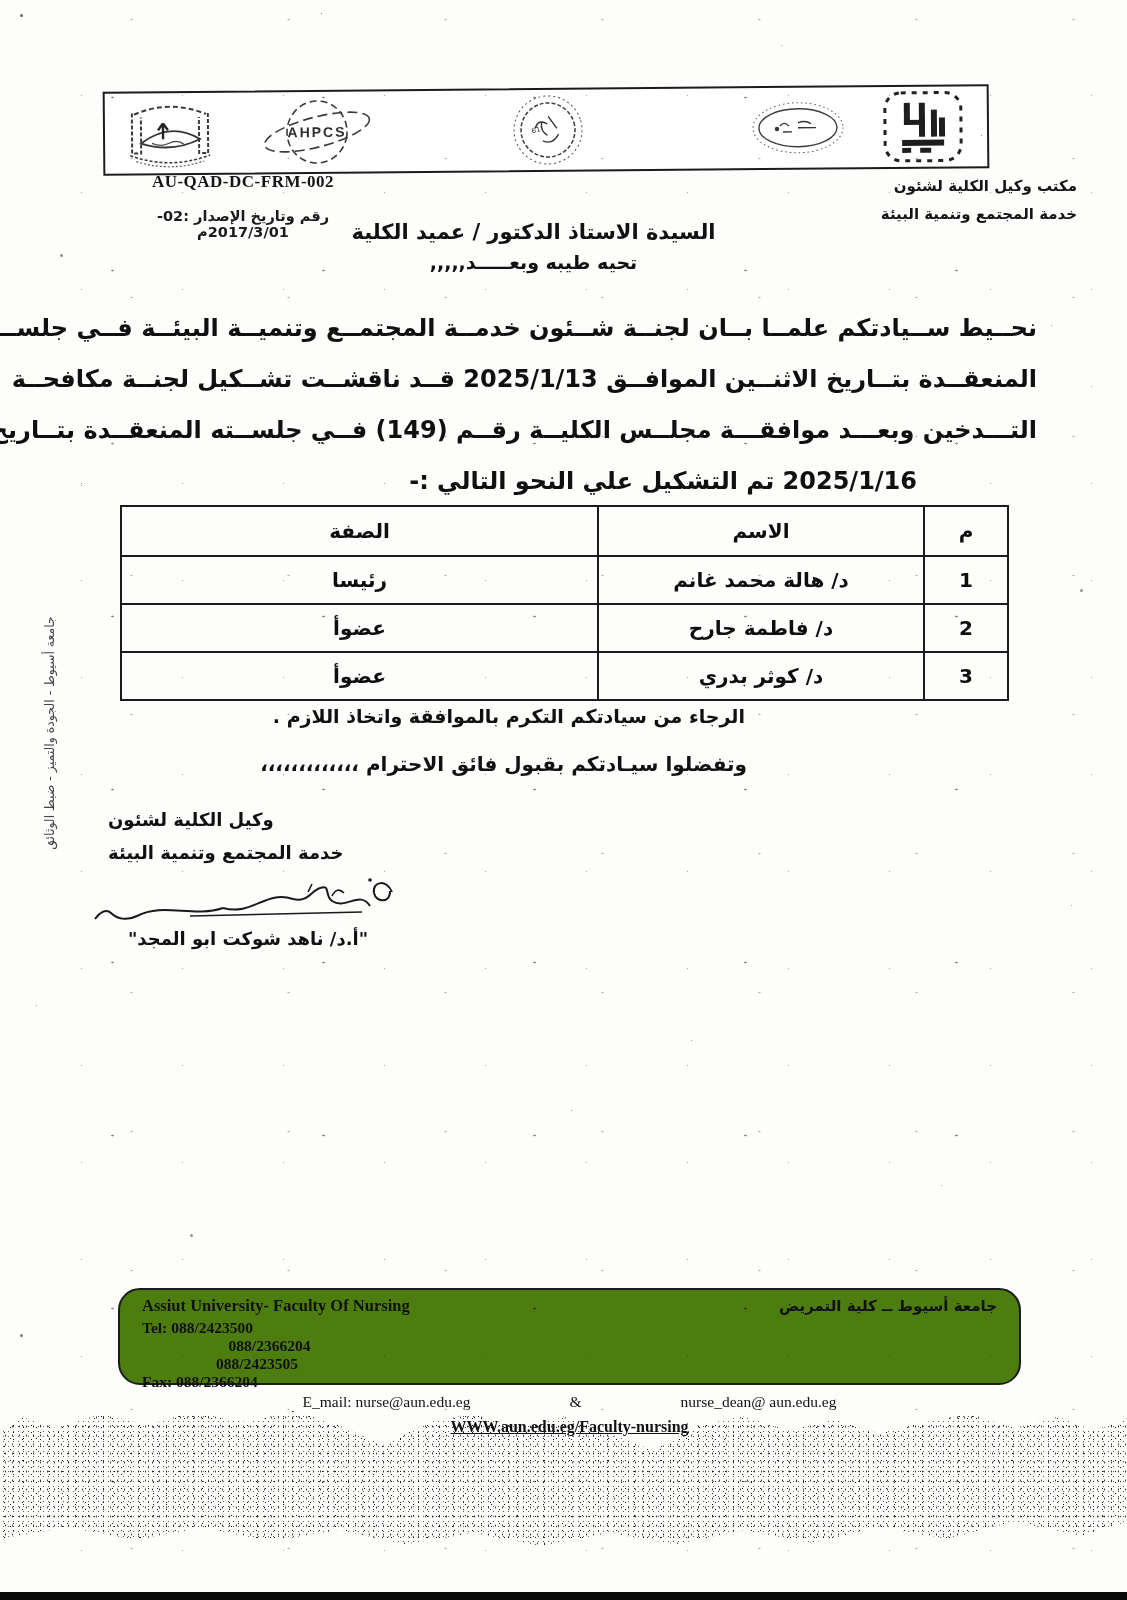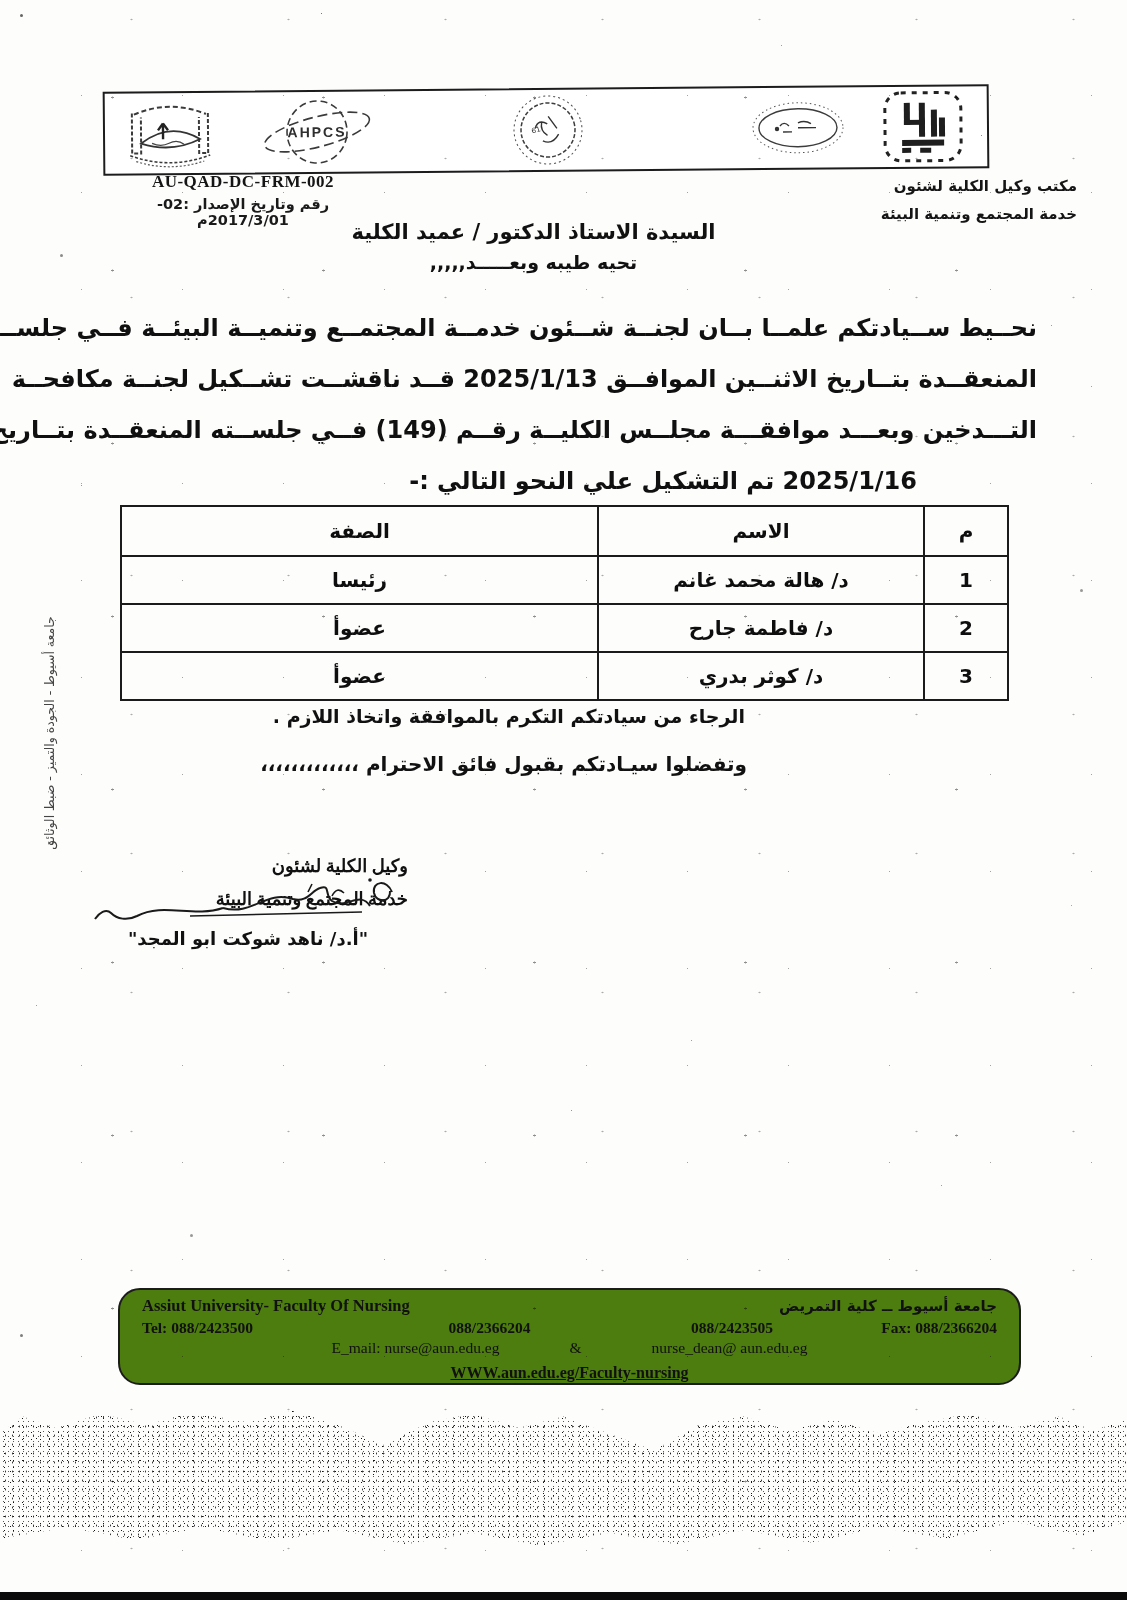--- a/index.html
+++ b/index.html
@@ -38,21 +38,21 @@
   .logo-box{
     position:absolute;left:103px;top:88px;width:882px;height:80px;
     border:2.5px solid #1c1c1c;background:#fff;
     transform:rotate(-0.5deg);z-index:2;
   }
   .logo{position:absolute;top:50%;transform:translateY(-50%);}
   .logo svg{display:block;}
   
   .doc-code{position:absolute;left:128px;top:172px;width:230px;text-align:center;z-index:2;}
   .doc-code .code{font-family:"Liberation Serif",serif;font-weight:bold;font-size:17px;letter-spacing:.5px;color:#151515;}
-  .doc-code .issue{direction:rtl;font-size:14.5px;font-weight:600;margin-top:4px;color:#1a1a1a;}
+  .doc-code .issue{direction:rtl;font-size:14.5px;font-weight:600;margin-top:16px;color:#1a1a1a;}
   .office{position:absolute;right:50px;top:172px;width:260px;text-align:right;direction:rtl;z-index:2;}
   .office div{font-size:15px;font-weight:700;line-height:28px;color:#151515;}
   
   .salutation{position:absolute;left:0;right:60px;top:220px;text-align:center;direction:rtl;z-index:2;}
   .salutation .s1{font-size:21px;font-weight:bold;}
   .salutation .s2{font-size:19px;font-weight:bold;margin-top:7px;}
   
   .body-par{position:absolute;left:95px;right:90px;top:303px;direction:rtl;z-index:2;}
   .body-par .bl{
     font-size:24px;font-weight:600;line-height:51px;
@@ -68,43 +68,43 @@
     border:2px solid #1b1b1b;text-align:center;vertical-align:middle;
     font-size:20px;font-weight:bold;color:#0e0e0e;padding:0;
   }
   table.committee th{height:48px;}
   table.committee td{height:46px;}
   col.c-num{width:84px;} col.c-name{width:326px;} col.c-role{width:477px;}
   
   .request{position:absolute;right:382px;top:705px;direction:rtl;font-size:19px;font-weight:600;z-index:2;margin-left:43px;}
   .respect{position:absolute;right:380px;top:752px;direction:rtl;font-size:20px;font-weight:bold;z-index:2;}
   
-  .sig-title{position:absolute;left:108px;top:850px;width:300px;text-align:right;direction:rtl;z-index:2;font-family:Liberation Serif, serif;}
+  .sig-title{position:absolute;left:108px;top:803px;width:300px;text-align:left;direction:rtl;z-index:2;}
   .sig-title div{font-size:18px;font-weight:bold;line-height:33px;}
   .sig-scribble{position:absolute;left:70px;top:872px;z-index:3;}
   .sig-name{position:absolute;left:88px;top:928px;width:320px;text-align:center;direction:rtl;font-size:18px;font-weight:bold;z-index:2;}
   
   .side-note{
     position:absolute;left:42px;top:898px;width:330px;height:20px;
     transform:rotate(-90deg);transform-origin:left top;
     direction:rtl;text-align:center;font-size:12.5px;color:#444;
     letter-spacing:1px;z-index:2;white-space:nowrap;
   }
   
   .footer-box{
     position:absolute;left:118px;top:1288px;width:903px;height:97px;
     border:2.5px solid #1c1c1c;border-radius:22px;background:#4d7c0f;z-index:2;
     box-sizing:border-box;padding:6px 22px 4px 22px;
   }
   .f-row1{display:flex;justify-content:space-between;align-items:baseline;}
   .f-en{font-family:"Liberation Serif",serif;font-weight:bold;font-size:16.5px;}
   .f-ar{direction:rtl;font-weight:bold;font-size:15px;}
-  .f-row2{display:flex;align-items:baseline;margin-top:3px;font-family:"Liberation Serif",serif;font-size:15.5px;font-weight:600;}
+  .f-row2{display:flex;align-items:baseline;margin-top:3px;font-family:"Liberation Serif",serif;font-size:15.5px;font-weight:600;flex-direction:column;}
   .f-row2 .t1{width:220px;} .f-row2 .t2{width:255px;text-align:center;} .f-row2 .t3{width:230px;text-align:center;} .f-row2 .t4{flex:1;text-align:right;}
-  .f-row3{display:flex;justify-content:center;gap:70px;margin-top:2px;font-family:"Liberation Serif",serif;font-size:15.5px;}
+  .f-row3{display:flex;justify-content:center;gap:99px;margin-top:2px;font-family:"Liberation Serif",serif;font-size:15.5px;}
   .f-row4{text-align:center;margin-top:7px;font-family:"Liberation Serif",serif;font-size:16px;font-weight:bold;text-decoration:underline;}
   
   .noise-band{
     position:absolute;left:0;top:1408px;width:1127px;height:142px;z-index:4;
     background-image:
       radial-gradient(#000 .8px, transparent 1px),
       radial-gradient(#000 .7px, transparent .9px),
       radial-gradient(rgba(0,0,0,.85) .6px, transparent .9px),
       radial-gradient(rgba(0,0,0,.7) .5px, transparent .8px);
     background-size:9px 7px,13px 11px,7px 9px,5px 5px;

